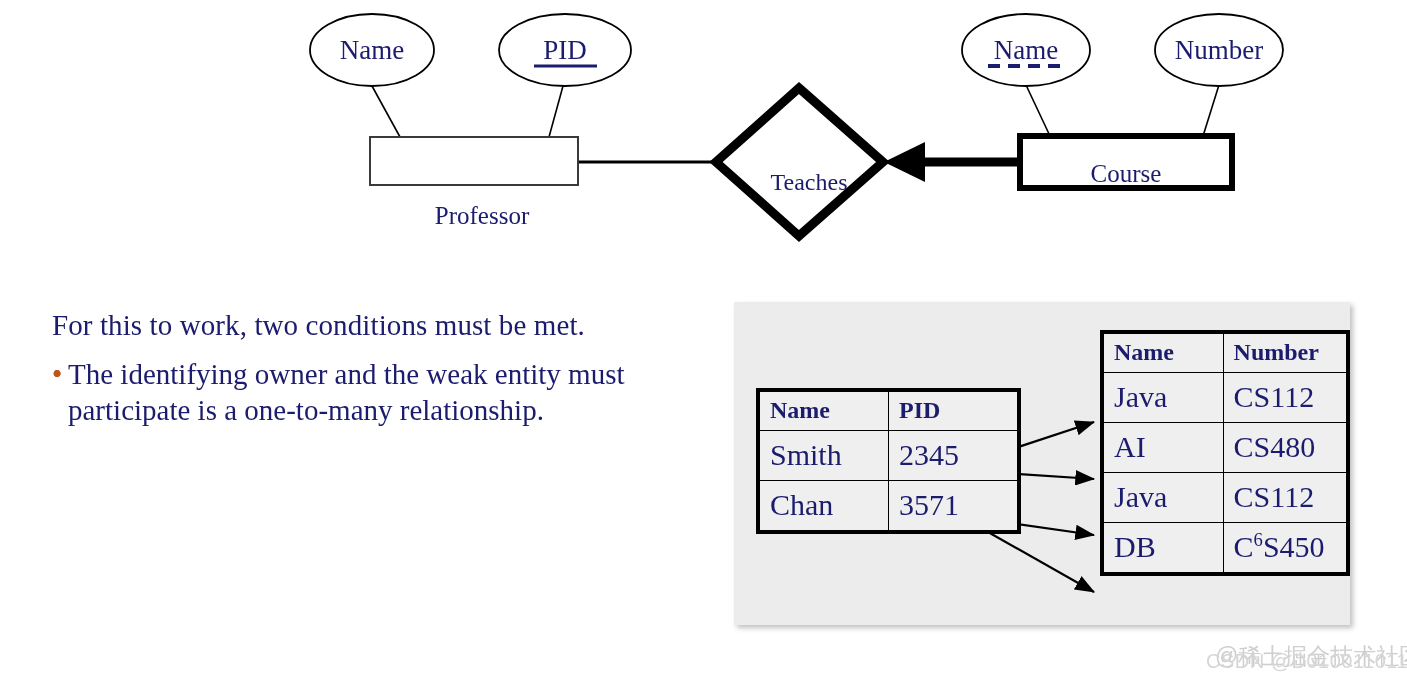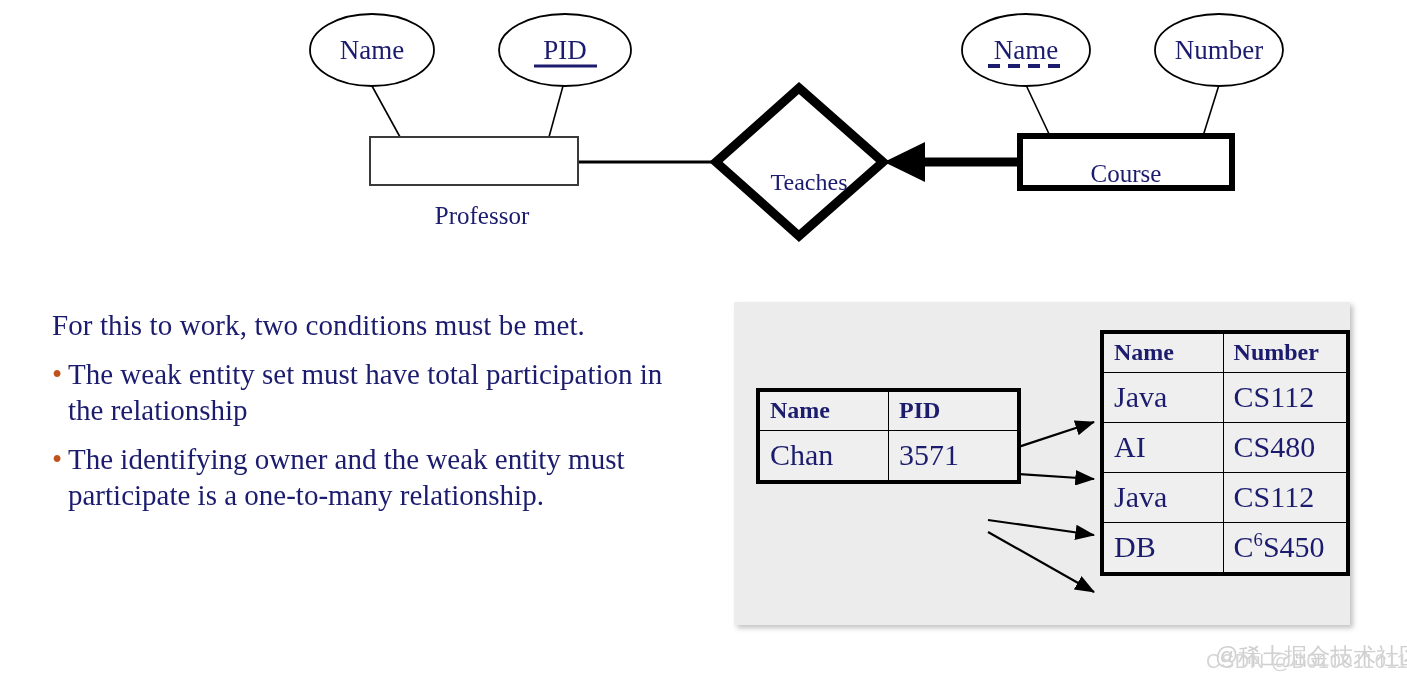--- a/index.html
+++ b/index.html
@@ -208,21 +208,20 @@
   <div class="er-label entity-text" style="left:1020px; top:149px; width:212px;margin-top:12px;">Course</div>
 
   <div class="er-label rel-text" style="left:729px; top:150px; width:160px;margin-top:20px;">Teaches</div>
 </div>
 
 <div id="text-block">
   <div class="lead-line">For this to work, two conditions must be met.</div>
 
   <div class="bullet-item">
     <span class="bullet-dot">•</span>
-    <span>The weak entity set must have total participation in the relationship</span>
   </div>
 
   <div class="bullet-item">
     <span class="bullet-dot">•</span>
     <span>The identifying owner and the weak entity must participate is a one-to-many relationship.</span>
   </div>
 </div>
 
 <div id="panel">
 
@@ -244,20 +243,24 @@
 
   <table class="data-table" id="prof-table">
     <thead>
       <tr>
         <th>Name</th>
         <th>PID</th>
       </tr>
     </thead>
     <tbody>
       <tr>
+        <td>Smith</td>
+        <td>2345</td>
+      </tr>
+      <tr>
         <td>Chan</td>
         <td>3571</td>
       </tr>
     </tbody>
   </table>
 
   <table class="data-table" id="course-table">
     <thead>
       <tr>
         <th>Name</th>

